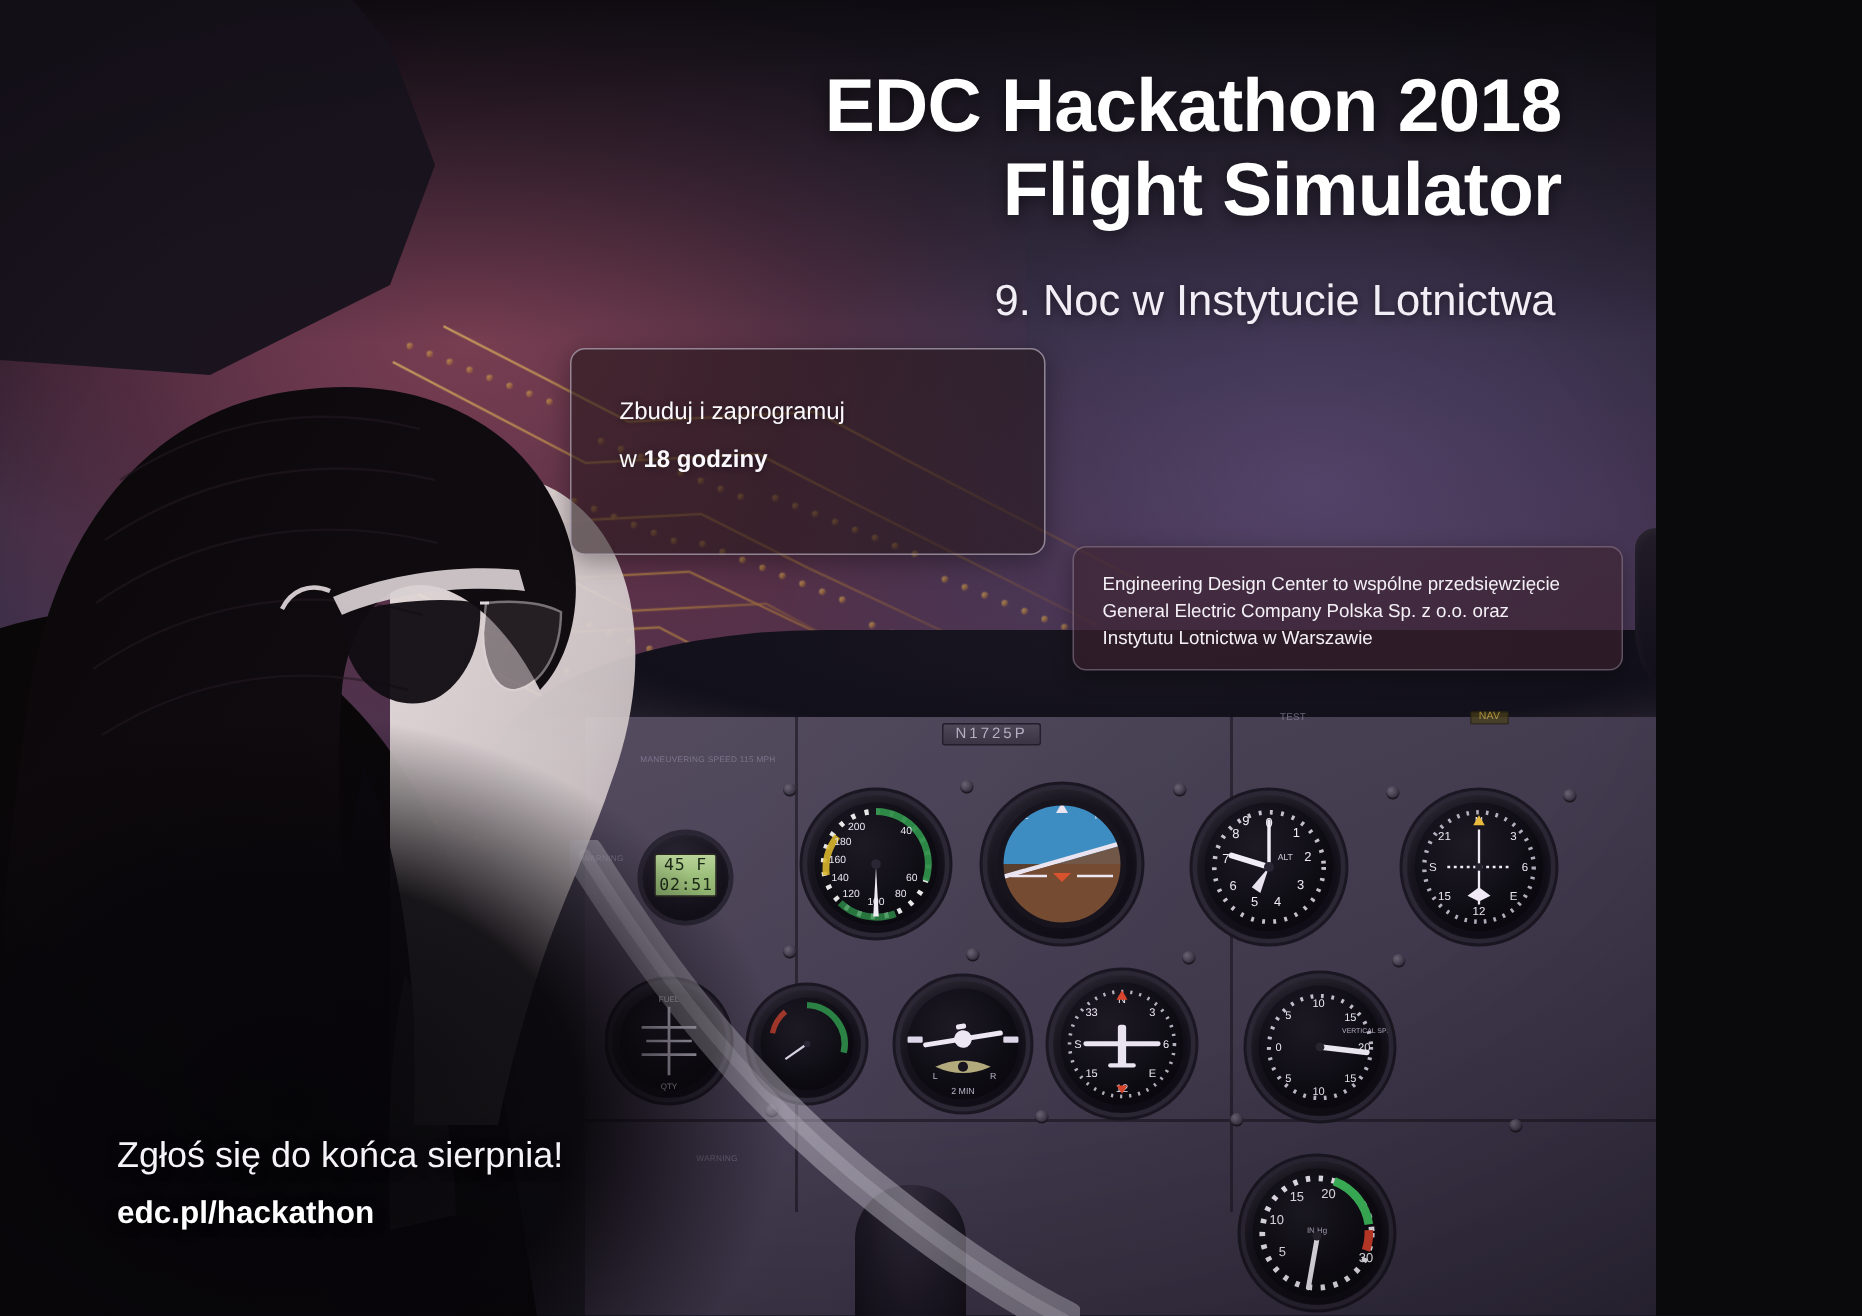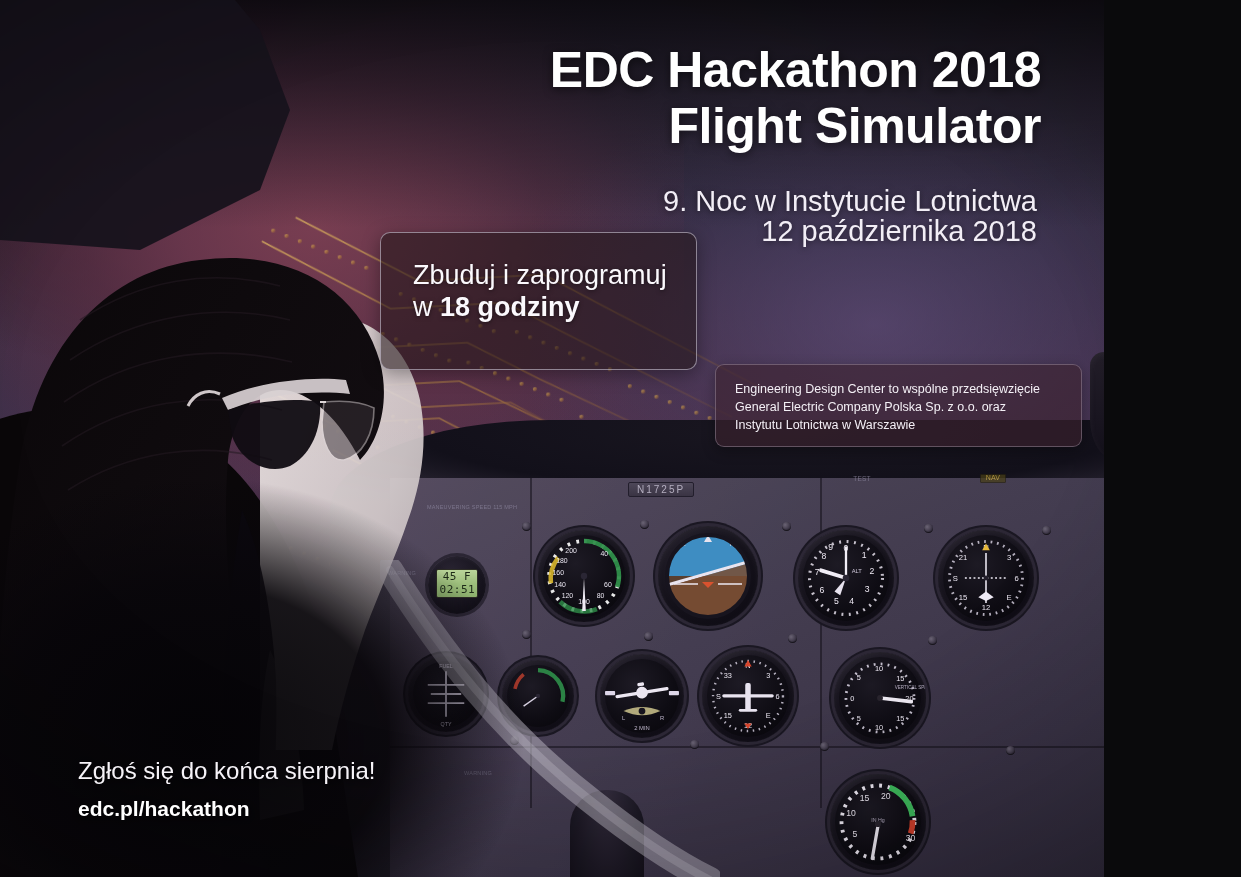--- a/index.html
+++ b/index.html
@@ -173,21 +173,21 @@
 
   .callout{
     position:absolute; left:380px; top:232px; width:317px; height:138px;
     border:1px solid rgba(200,196,212,.62);
     border-radius:10px;
     background:rgba(36,22,26,.58);
     box-shadow:0 4px 18px rgba(0,0,0,.35);
     padding:26px 0 0 32px;
   }
   .callout p{
-    color:#fbf9fd; font-size:27px; line-height:32px; font-weight:normal;
+    color:#fbf9fd; font-size:16px; line-height:32px; font-weight:normal;
     text-shadow:0 1px 4px rgba(0,0,0,.5);
   }
   .callout b{ font-weight:bold; }
 
   .infobox{
     position:absolute; left:715px; top:364px; width:367px; height:83px;
     border:1px solid rgba(186,170,190,.38);
     border-radius:9px;
     background:rgba(60,34,46,.62);
     box-shadow:0 4px 14px rgba(0,0,0,.3);
@@ -663,21 +663,20 @@
   <div class="shadow-bl"></div>
   <div class="bg-vign"></div>
 
   <div class="title">
     <div>EDC Hackathon 2018</div>
     <div>Flight Simulator</div>
   </div>
 
   <div class="subtitle">
     <div>9. Noc w Instytucie Lotnictwa</div>
-    <div>12 października 2018</div>
   </div>
 
   <div class="callout">
     <p>Zbuduj i zaprogramuj</p>
     <p><span>w </span><b>18 godziny</b></p>
   </div>
 
   <div class="infobox">
     <p>Engineering Design Center to wspólne przedsięwzięcie</p>
     <p>General Electric Company Polska Sp. z o.o. oraz</p>

